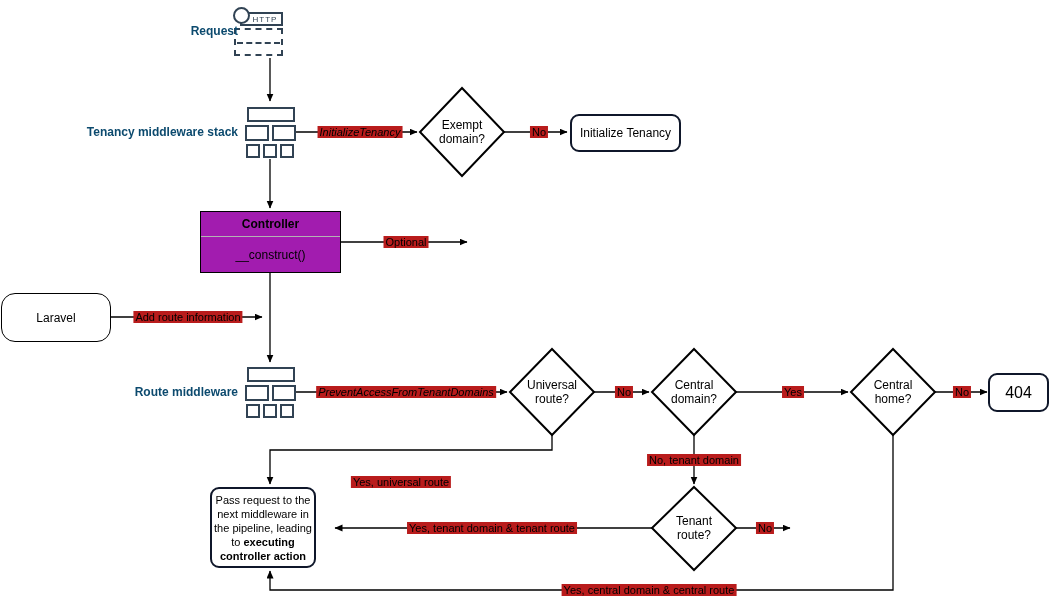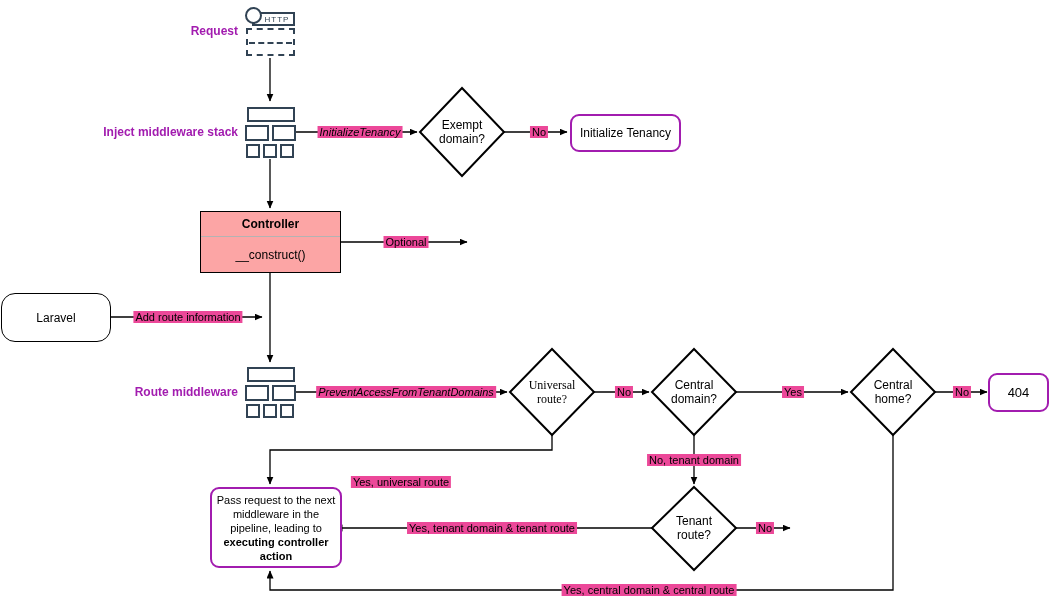--- a/index.html
+++ b/index.html
@@ -1,55 +1,55 @@
 <!DOCTYPE html>
 <html><head>
 <meta charset="utf-8">
 <style>
   html,body{margin:0;padding:0;background:#fff;font-family:"Liberation Sans",sans-serif;}
   #canvas{position:relative;width:1052px;height:600px;background:#fff;overflow:hidden;}
   #wires{position:absolute;left:0;top:0;z-index:0;}
 
   
-  .rbox{position:absolute;box-sizing:border-box;background:#fff;border:2px solid #a21caf;
+  .rbox{position:absolute;box-sizing:border-box;background:#fff;border:2px solid #0f172a;
         border-radius:9px;display:flex;align-items:center;justify-content:center;
         text-align:center;font-size:12px;color:#000;z-index:2;line-height:15px;padding:2px;}
   .sqbox{position:absolute;box-sizing:border-box;background:#fff;border:1px solid #000;
         display:flex;align-items:center;justify-content:center;text-align:center;
         font-size:12px;color:#000;z-index:2;}
-  .uml{position:absolute;box-sizing:border-box;background:#fca5a5;border:1px solid #000;z-index:2;}
+  .uml{position:absolute;box-sizing:border-box;background:#a21caf;border:1px solid #000;z-index:2;}
   .uml .hd{height:24px;display:flex;align-items:center;justify-content:center;
         font-weight:bold;font-size:12px;border-bottom:1px solid #b3b3b3;}
   .uml .bd{height:36px;display:flex;align-items:center;justify-content:center;font-size:12px;}
 
   
-  .elabel{position:absolute;transform:translate(-50%,-50%);background:#ec4899;
+  .elabel{position:absolute;transform:translate(-50%,-50%);background:#b91c1c;
         font-size:11px;color:#000;white-space:nowrap;padding:0 2px;z-index:3;}
   .elabel.it{font-style:italic;}
 
   
   .dtext{position:absolute;transform:translate(-50%,-50%);text-align:center;
         font-size:12px;color:#000000;z-index:3;line-height:14px;}
 
   
   .slabel{position:absolute;transform:translateY(-50%);text-align:right;
-        font-weight:bold;font-size:12px;color:#a21caf;white-space:nowrap;z-index:3;}
+        font-weight:bold;font-size:12px;color:#0c4a6e;white-space:nowrap;z-index:3;}
 
   
   .mwicon{position:absolute;width:52px;height:52px;z-index:2;}
   .mwicon div{position:absolute;box-sizing:border-box;background:#fff;border:2px solid #314354;}
   .mwicon .r1{left:2px;top:1px;width:48px;height:15px;}
   .mwicon .r2a{left:0;top:19px;width:24px;height:16px;}
   .mwicon .r2b{left:27px;top:19px;width:24px;height:16px;}
   .mwicon .r3a{left:1px;top:38px;width:14px;height:14px;}
   .mwicon .r3b{left:18px;top:38px;width:14px;height:14px;}
   .mwicon .r3c{left:35px;top:38px;width:14px;height:14px;}
 
   
-  .reqicon{position:absolute;left:244px;top:6px;width:54px;height:52px;z-index:2;text-decoration:underline;}
+  .reqicon{position:absolute;left:232px;top:6px;width:54px;height:52px;z-index:2;text-decoration:underline;}
   .reqicon .circ{position:absolute;left:1px;top:1px;width:13px;height:13px;border:2px solid #314354;
         border-radius:50%;background:#fff;z-index:2;}
   .reqicon .httpbox{position:absolute;left:8px;top:6px;width:43px;height:14px;box-sizing:border-box;
         border:2px solid #314354;background:#fff;display:flex;align-items:center;justify-content:center;
         padding-left:7px;font-size:8px;letter-spacing:1px;color:#314354;}
   .reqicon .dash{position:absolute;left:2px;top:22px;width:49px;height:28px;box-sizing:border-box;
         border:2px dashed #314354;background:#fff;}
   .reqicon .dash .mid{position:absolute;left:1px;right:1px;top:50%;border-top:2px dashed #314354;}
 </style>
 </head>
@@ -100,21 +100,21 @@
   <div class="slabel" style="left:138px;top:31px;width:100px;">Request</div>
 
   <div class="mwicon" style="left:245px;top:106px;">
     <div class="r1"></div>
       <div class="r2a"></div>
       <div class="r2b"></div>
     <div class="r3a"></div>
       <div class="r3b"></div>
       <div class="r3c"></div>
   </div>
-  <div class="slabel" style="left:48px;top:132px;width:190px;">Inject middleware stack</div>
+  <div class="slabel" style="left:48px;top:132px;width:190px;">Tenancy middleware stack</div>
 
   <div class="dtext" style="left:462px;top:132px;width:62px;">Exempt domain?</div>
 
   <div class="rbox" style="left:570px;top:114px;width:111px;height:38px;">Initialize Tenancy</div>
 
   <div class="uml" style="left:200px;top:211px;width:141px;height:62px;">
     <div class="hd">Controller</div>
     <div class="bd">__construct()</div>
   </div>
 
@@ -124,29 +124,29 @@
   <div class="mwicon" style="left:245px;top:366px;">
     <div class="r1"></div>
       <div class="r2a"></div>
       <div class="r2b"></div>
     <div class="r3a"></div>
       <div class="r3b"></div>
       <div class="r3c"></div>
   </div>
   <div class="slabel" style="left:98px;top:392px;width:140px;">Route middleware</div>
 
-  <div class="dtext" style="left:552px;top:392px;width:66px;font-family:Liberation Serif, serif;">Universal route?</div>
+  <div class="dtext" style="left:552px;top:392px;width:66px;">Universal route?</div>
   <div class="dtext" style="left:694px;top:392px;width:60px;">Central domain?</div>
   <div class="dtext" style="left:893px;top:392px;width:56px;">Central home?</div>
   <div class="dtext" style="left:694px;top:528px;width:56px;">Tenant route?</div>
 
-  <div class="rbox" style="left:988px;top:373px;width:61px;height:39px;font-size:13px;">404</div>
+  <div class="rbox" style="left:988px;top:373px;width:61px;height:39px;font-size:16px;">404</div>
 
 
-  <div class="rbox" style="left:210px;top:487px;width:132px;height:81px;font-size:11px;line-height:14px;">
+  <div class="rbox" style="left:210px;top:487px;width:106px;height:81px;font-size:11px;line-height:14px;">
     <span><span>Pass request to the next middleware in the pipeline, leading to </span><b>executing controller action</b></span>
   </div>
 
   <div class="elabel it" style="left:360px;top:132px;">InitializeTenancy</div>
   <div class="elabel" style="left:539px;top:132px;">No</div>
   <div class="elabel" style="left:406px;top:242px;">Optional</div>
   <div class="elabel" style="left:188px;top:317px;">Add route information</div>
   <div class="elabel it" style="left:406px;top:392px;">PreventAccessFromTenantDomains</div>
   <div class="elabel" style="left:624px;top:392px;">No</div>
   <div class="elabel" style="left:793px;top:392px;">Yes</div>

